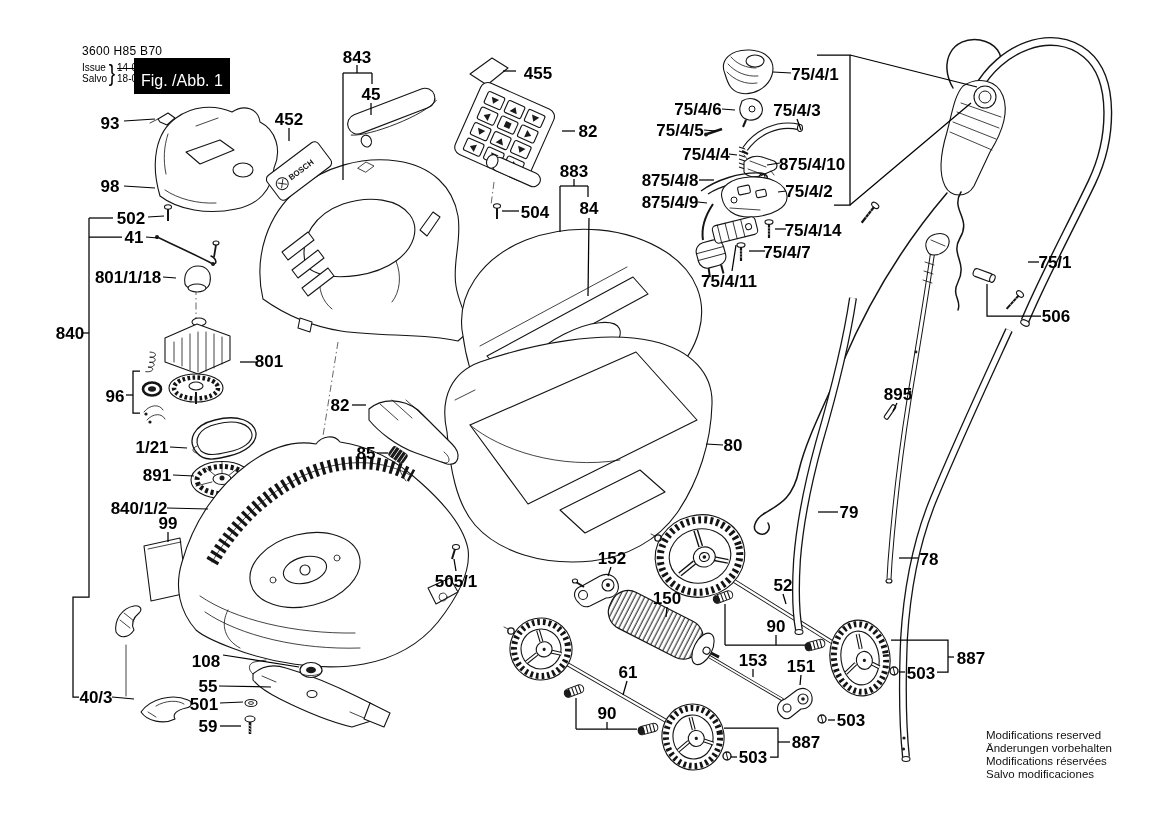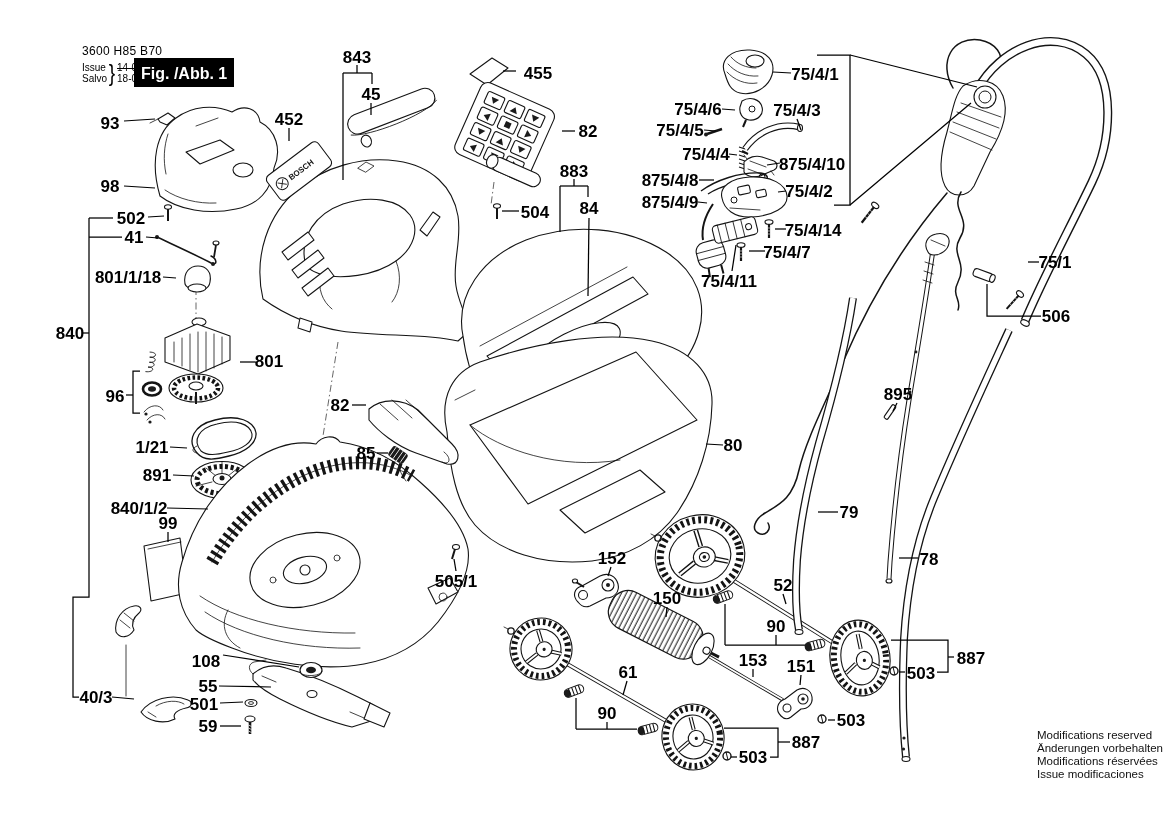--- a/index.html
+++ b/index.html
@@ -16,22 +16,22 @@
   .cline{fill:none;stroke:#555;stroke-width:0.9;stroke-dasharray:7 3 1.5 3;}
   .plabel{font:bold 17px "Liberation Sans",sans-serif;fill:#000;}
   .mini{font:bold 8px "Liberation Sans",sans-serif;fill:#141414;}
   .hdr{position:absolute;left:54px;top:44px;color:#000;margin-left:28px;}
   .hdr .code{font-size:12px;font-weight:500;letter-spacing:0.3px;}
   .hdr-rows{display:flex;align-items:center;margin-top:1px;}
   .hdr-col{display:flex;flex-direction:column;font-size:10px;line-height:11px;}
   .hdr-brace{font-size:24px;font-weight:300;margin:0 1px;transform:scaleX(0.8);}
   .struck{text-decoration:line-through;}
   .figbox{position:absolute;left:134px;top:58px;background:#000;color:#fff;
-          font-size:16px;font-weight:bold;padding:7px 7px 4px 7px;}
-  .footer{position:absolute;left:1037px;top:729px;font-size:11.5px;line-height:12.9px;color:#111;}
+          font-size:16px;font-weight:normal;padding:14px 7px 4px 7px;}
+  .footer{position:absolute;left:986px;top:729px;font-size:11.5px;line-height:12.9px;color:#111;}
 </style>
 </head>
 <body>
 
 <div class="stage">
 
   <div class="hdr">
     <div class="code">3600 H85 B70</div>
     <div class="hdr-rows">
       <div class="hdr-col">
@@ -44,21 +44,21 @@
         <span>18-03-21</span>
       </div>
     </div>
   </div>
   <div class="figbox">Fig. /Abb. 1</div>
 
   <div class="footer">
     <div>Modifications reserved</div>
     <div>Änderungen vorbehalten</div>
     <div>Modifications réservées</div>
-    <div>Issue modificaciones</div>
+    <div>Salvo modificaciones</div>
   </div>
 
   <svg width="1169" height="826" viewBox="0 0 1169 826">
     <defs>
       <pattern id="hatch" width="4" height="4" patternUnits="userSpaceOnUse" patternTransform="rotate(45)">
         <line x1="1" y1="0" x2="1" y2="4" stroke="#2a2a2a" stroke-width="1"></line>
       </pattern>
       <pattern id="mesh" width="5.5" height="5.5" patternUnits="userSpaceOnUse">
         <path d="M0,0 L5.5,5.5 M5.5,0 L0,5.5" stroke="#4a4a4a" stroke-width="0.6"></path>
       </pattern>

